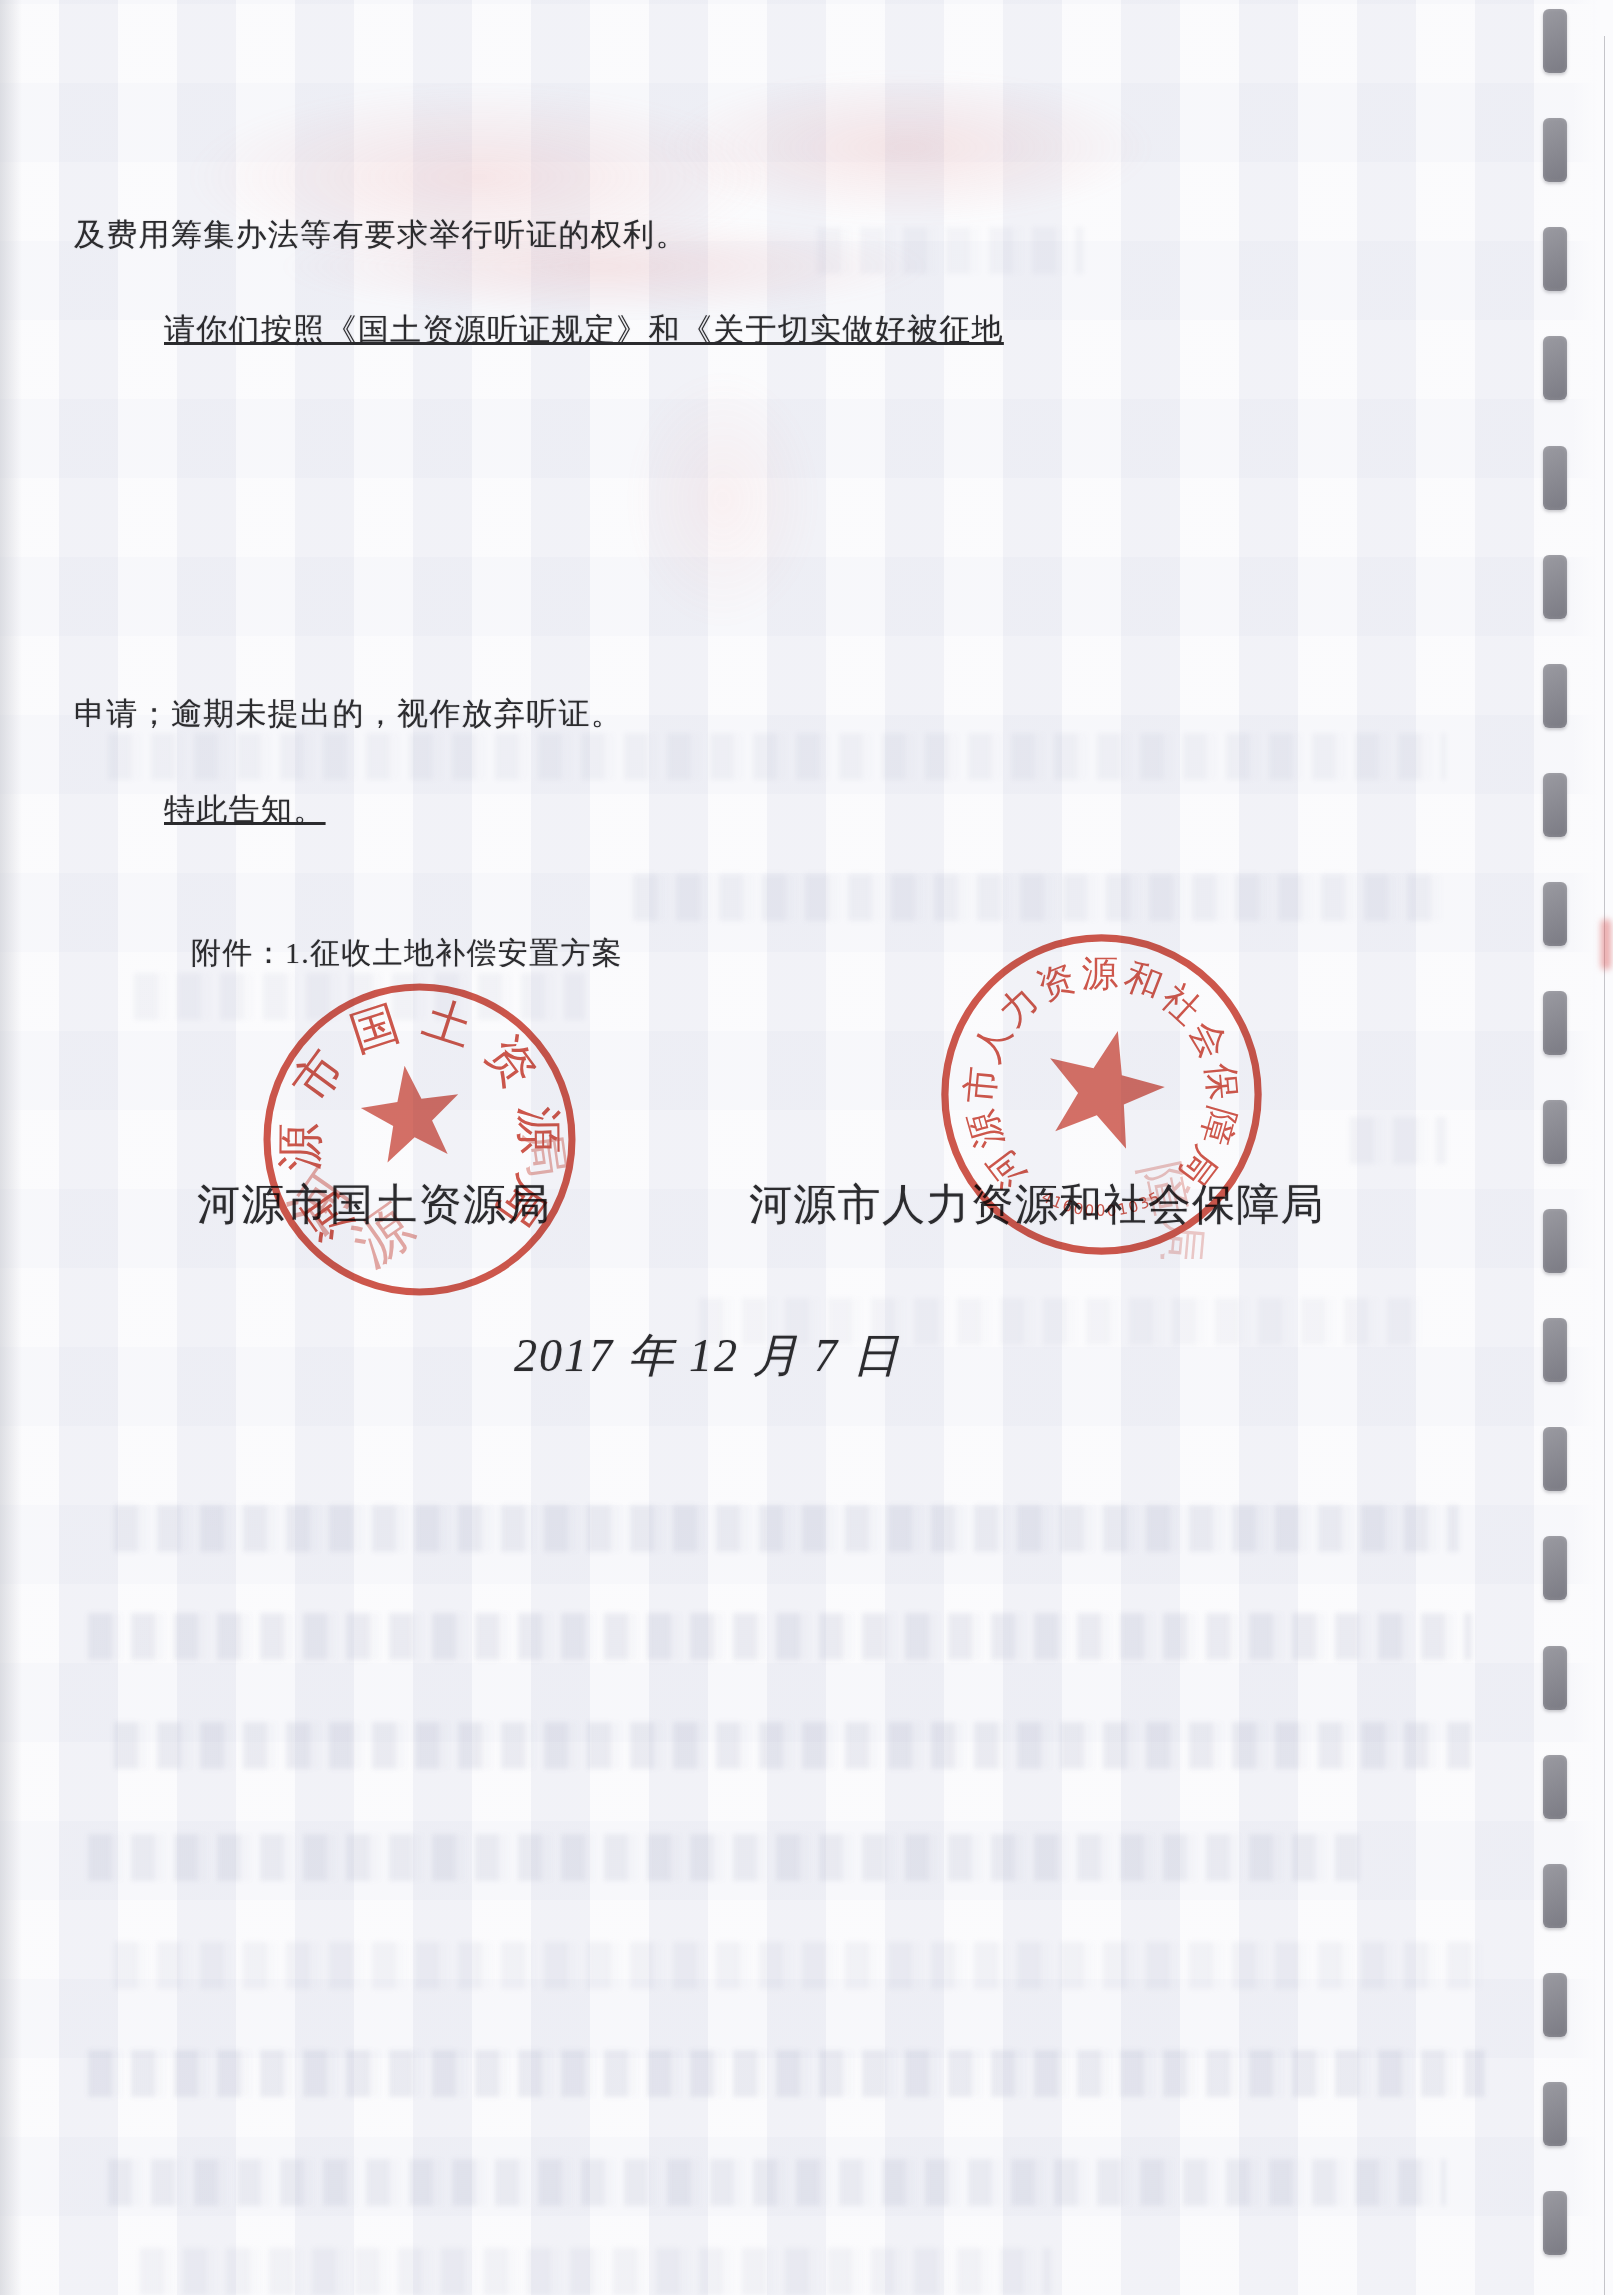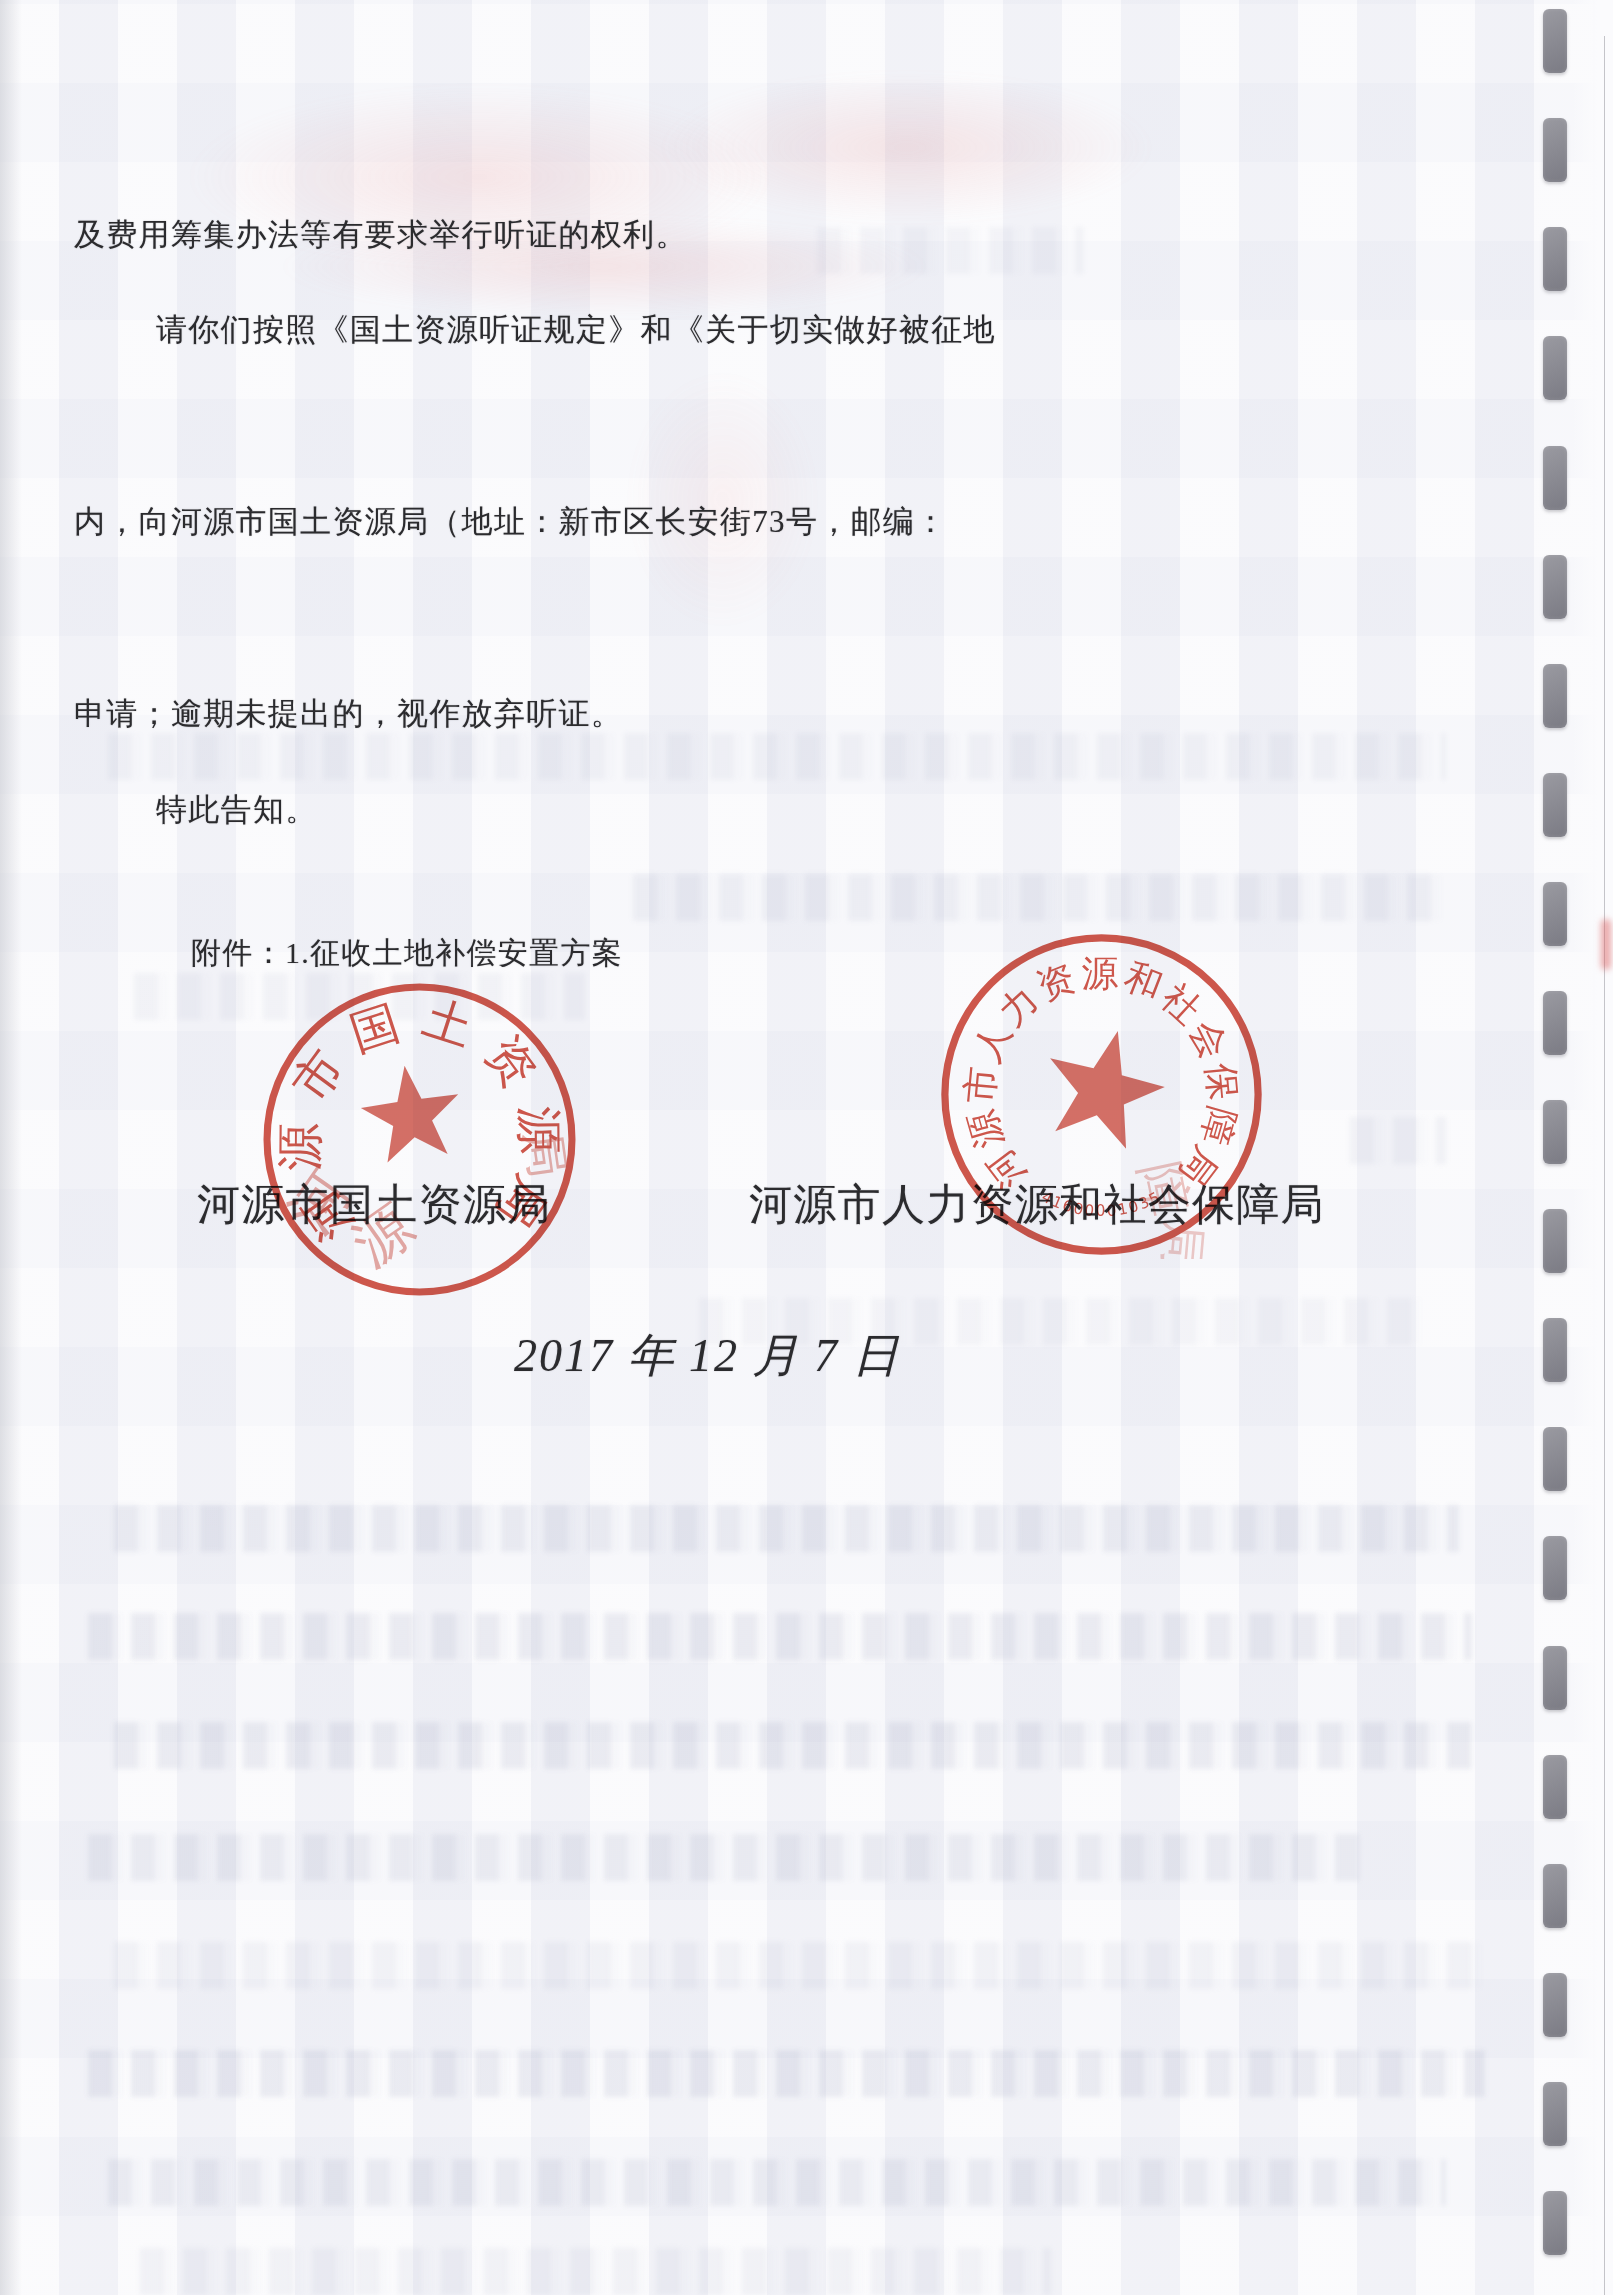--- a/index.html
+++ b/index.html
@@ -26,21 +26,21 @@
   .pink{background:radial-gradient(ellipse at 50% 50%, rgba(228,128,128,.17), rgba(228,128,128,0) 70%);}
   .band{position:absolute;height:47px;filter:blur(2.6px);pointer-events:none;
     background:repeating-linear-gradient(90deg,
       rgba(148,153,183,0) 0 9.2px, rgba(148,153,183,.20) 9.2px 33px, rgba(148,153,183,.05) 33px 43px);}
   
   .bline,.aline,.sig,.date{
     position:absolute;white-space:nowrap;color:#2b2b2e;
     text-shadow:0 0 1.3px rgba(50,50,55,.35);
   }
   .bline{left:74px;font-size:31px;letter-spacing:1.3px;}
-  .bline.indent{left:156px;}
+  .bline.indent{left:164px;text-decoration:underline;}
   .aline{font-size:30px;letter-spacing:1.3px;}
   .sig{font-size:43px;letter-spacing:1.3px;}
   .date{font-size:46px;letter-spacing:2px;font-style:italic;}
   
   .seal{position:absolute;mix-blend-mode:multiply;opacity:.92;filter:blur(0.5px);}
   .hole{position:absolute;left:1543px;width:24px;height:64px;border-radius:6px;
     background:linear-gradient(155deg,#9a9aa1,#7b7b84);
     box-shadow:0 2px 3.3px rgba(90,90,100,.30), inset 0 0 4px rgba(255,255,255,.14);
     filter:blur(0.3px);}
 </style>
@@ -65,21 +65,20 @@
   <div class="band" style="left:79px;top:1613px;width:1393px;opacity:.8"></div>
   <div class="band" style="left:105px;top:1722px;width:1367px;opacity:.8"></div>
   <div class="band" style="left:79px;top:1834px;width:1281px;opacity:.7"></div>
   <div class="band" style="left:105px;top:1942px;width:1380px;opacity:.5"></div>
   <div class="band" style="left:79px;top:2050px;width:1406px;opacity:.85"></div>
   <div class="band" style="left:99px;top:2159px;width:1347px;opacity:.7"></div>
   <div class="band" style="left:131px;top:2248px;width:920px;opacity:.5"></div>
 
   <div class="bline" style="top:214px">及费用筹集办法等有要求举行听证的权利。</div>
   <div class="bline indent" style="top:309px">请你们按照《国土资源听证规定》和《关于切实做好被征地</div>
-  <div class="bline" style="top:501px">内，向河源市国土资源局（地址：新市区长安街73号，邮编：</div>
   <div class="bline" style="top:693px">申请；逾期未提出的，视作放弃听证。</div>
   <div class="bline indent" style="top:789px">特此告知。</div>
 
   <div class="aline" style="left:191px;top:933px">
     <span>附件：</span><span>1.征收土地补偿安置方案</span>
   </div>
 
   <div class="sig" style="left:197px;top:1176px">河源市国土资源局</div>
   <div class="sig" style="left:749px;top:1176px">河源市人力资源和社会保障局</div>
 

